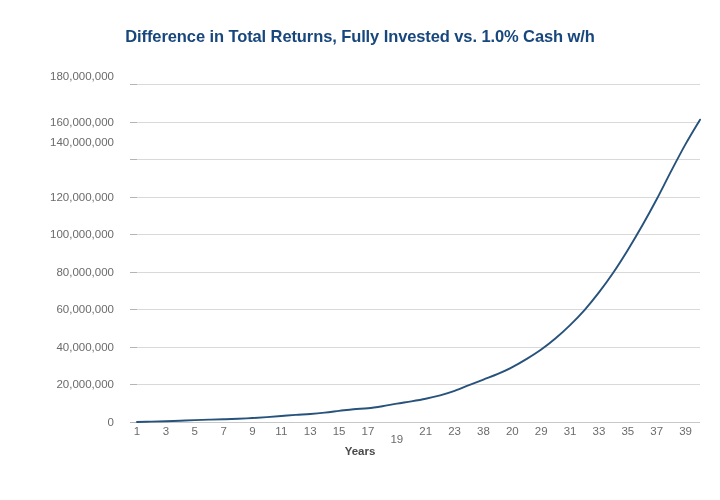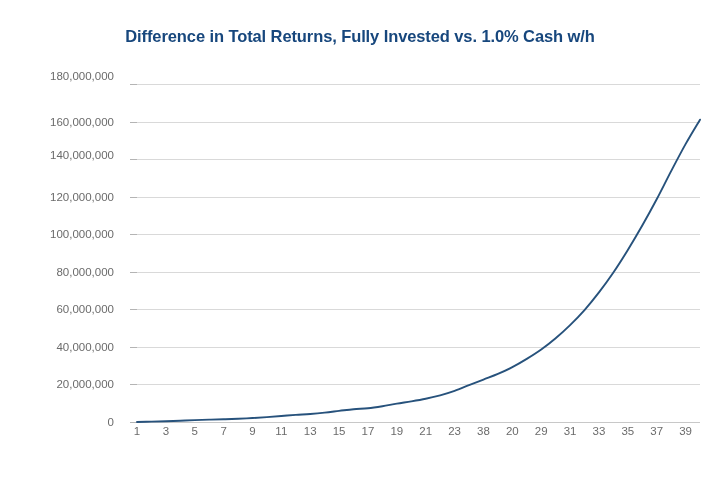--- a/index.html
+++ b/index.html
@@ -111,20 +111,21 @@
 </style>
 </head>
 <body>
 
 <div id="figure">
 
   <div id="chart-title">Difference in Total Returns, Fully Invested vs. 1.0% Cash w/h</div>
 
   <div id="y-axis-title">Dollars</div>
 
+  <div id="x-axis-title">Years</div>
 
   <div id="plot-area">
     <div id="gridlines">
         <div class="gridline" style="top: 0px;"></div>
         <div class="gridline" style="top: 37.5556px;"></div>
         <div class="gridline" style="top: 75.1111px;"></div>
         <div class="gridline" style="top: 112.667px;"></div>
         <div class="gridline" style="top: 150.222px;"></div>
         <div class="gridline" style="top: 187.778px;"></div>
         <div class="gridline" style="top: 225.333px;"></div>
@@ -133,21 +134,21 @@
       </div>
   </div>
 
   <div id="axis-line"></div>
 
   <div id="ytick-layer">
       <div class="ytick-label" style="top: 76px; left: 10px;">180,000,000</div>
       <div class="ytick-mark" style="top: 84px;"></div>
       <div class="ytick-label" style="top: 121.556px; left: 10px;">160,000,000</div>
       <div class="ytick-mark" style="top: 121.556px;"></div>
-      <div class="ytick-label" style="top: 155px; left: 10px; text-align: right;">140,000,000</div>
+      <div class="ytick-label" style="top: 142px; left: 10px; text-align: right;">140,000,000</div>
       <div class="ytick-mark" style="top: 159.111px;"></div>
       <div class="ytick-label" style="top: 196.667px; left: 10px;">120,000,000</div>
       <div class="ytick-mark" style="top: 196.667px;"></div>
       <div class="ytick-label" style="top: 234.222px; left: 10px;">100,000,000</div>
       <div class="ytick-mark" style="top: 234.222px;"></div>
       <div class="ytick-label" style="top: 271.778px; left: 10px;">80,000,000</div>
       <div class="ytick-mark" style="top: 271.778px;"></div>
       <div class="ytick-label" style="top: 309.333px; left: 10px;">60,000,000</div>
       <div class="ytick-mark" style="top: 309.333px;"></div>
       <div class="ytick-label" style="top: 346.889px; left: 10px;">40,000,000</div>
@@ -160,21 +161,21 @@
   <div id="xtick-layer">
       <div class="xtick-label" style="left: 137px;">1</div>
       <div class="xtick-label" style="left: 165.872px;">3</div>
       <div class="xtick-label" style="left: 194.744px;">5</div>
       <div class="xtick-label" style="left: 223.615px;">7</div>
       <div class="xtick-label" style="left: 252.487px;">9</div>
       <div class="xtick-label" style="left: 281.359px;">11</div>
       <div class="xtick-label" style="left: 310.231px;">13</div>
       <div class="xtick-label" style="left: 339.103px;">15</div>
       <div class="xtick-label" style="left: 367.974px;">17</div>
-      <div class="xtick-label" style="left: 396.846px;">19</div>
+      <div class="xtick-label" style="left: 396.846px; margin-top: 8px;">19</div>
       <div class="xtick-label" style="left: 425.718px;">21</div>
       <div class="xtick-label" style="left: 454.59px;">23</div>
       <div class="xtick-label" style="left: 483.462px;">38</div>
       <div class="xtick-label" style="left: 512.333px;">20</div>
       <div class="xtick-label" style="left: 541.205px;">29</div>
       <div class="xtick-label" style="left: 570.077px;">31</div>
       <div class="xtick-label" style="left: 598.949px;">33</div>
       <div class="xtick-label" style="left: 627.821px;">35</div>
       <div class="xtick-label" style="left: 656.692px;">37</div>
       <div class="xtick-label" style="left: 685.564px; text-align: right;">39</div>

